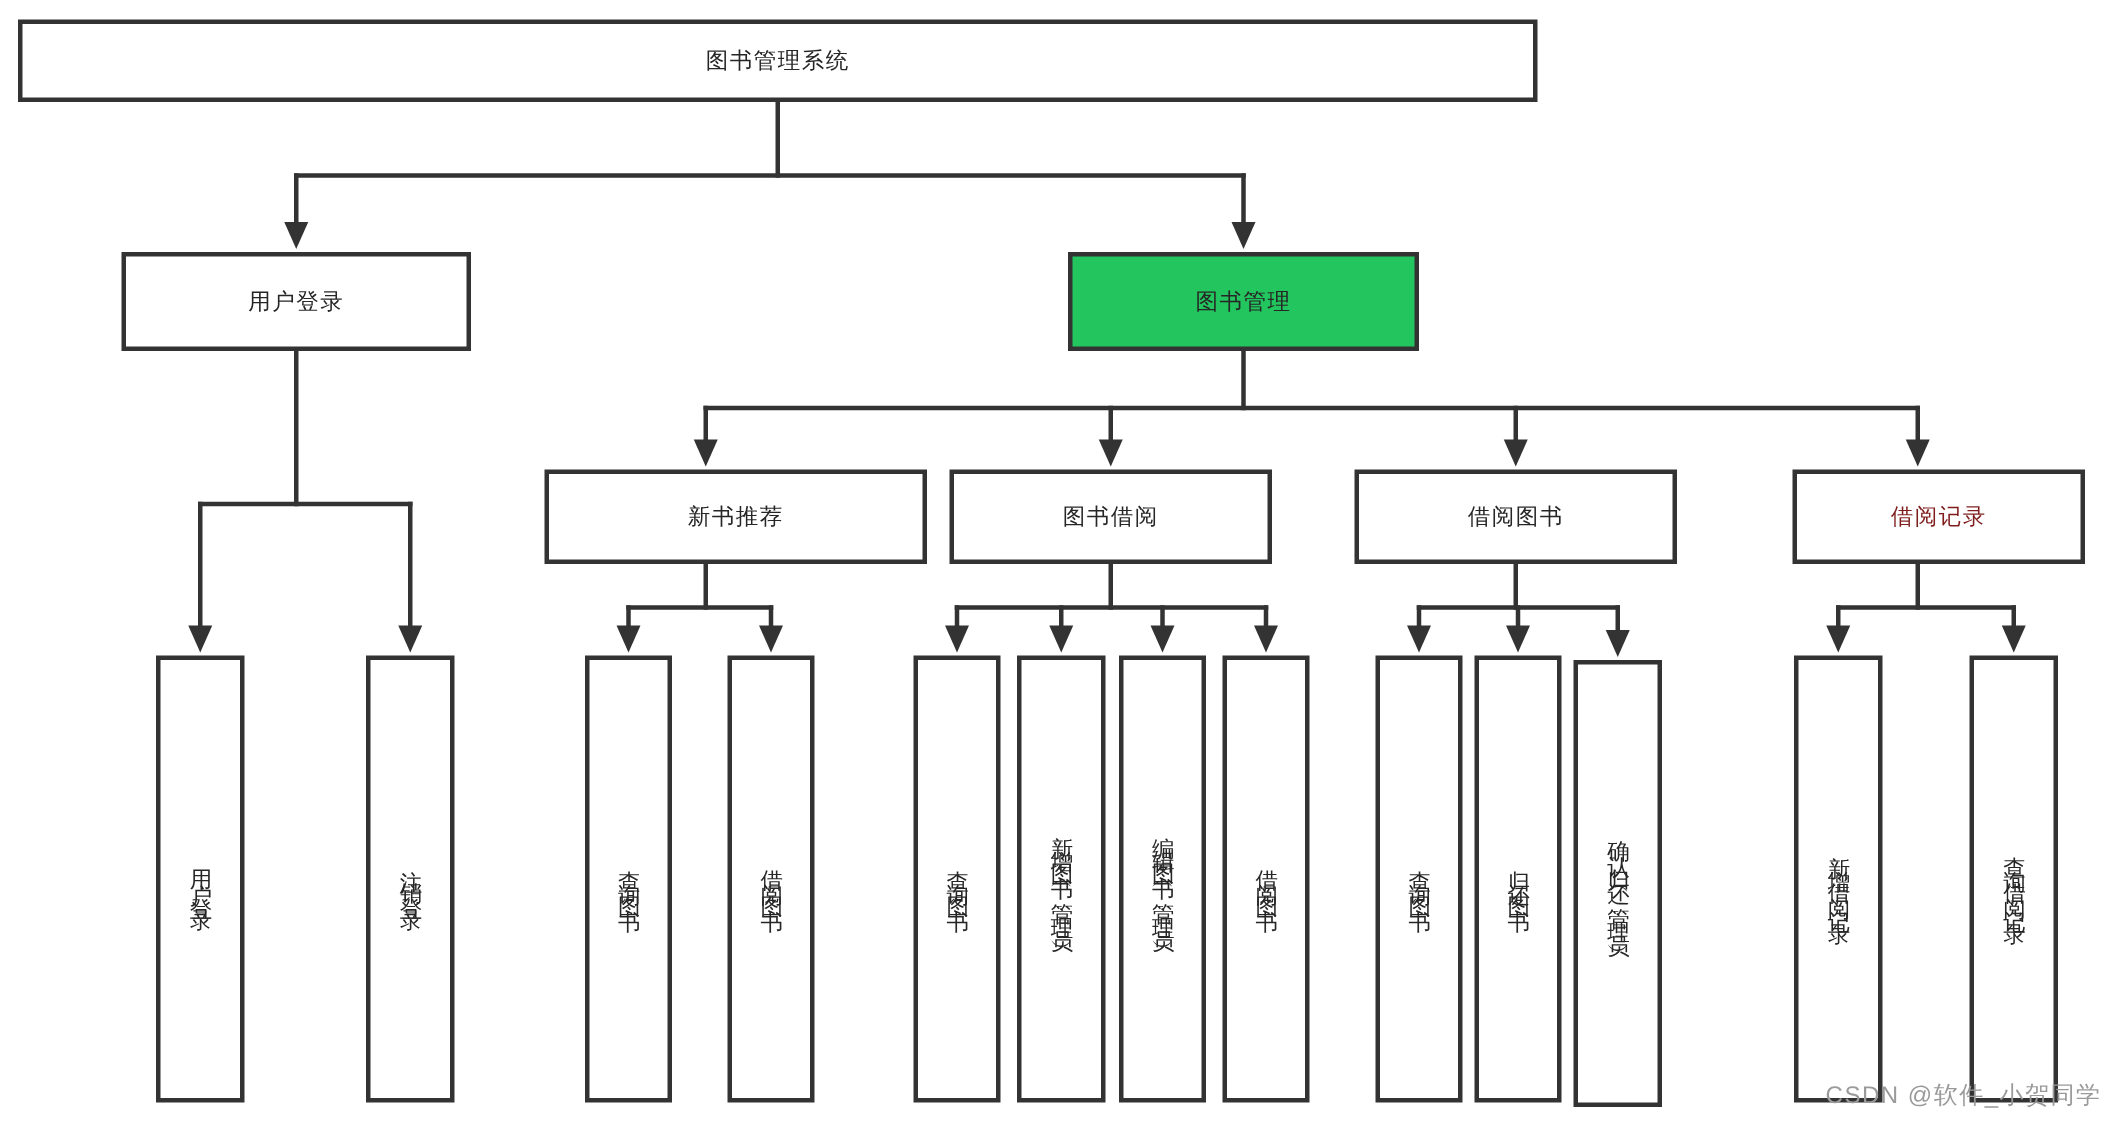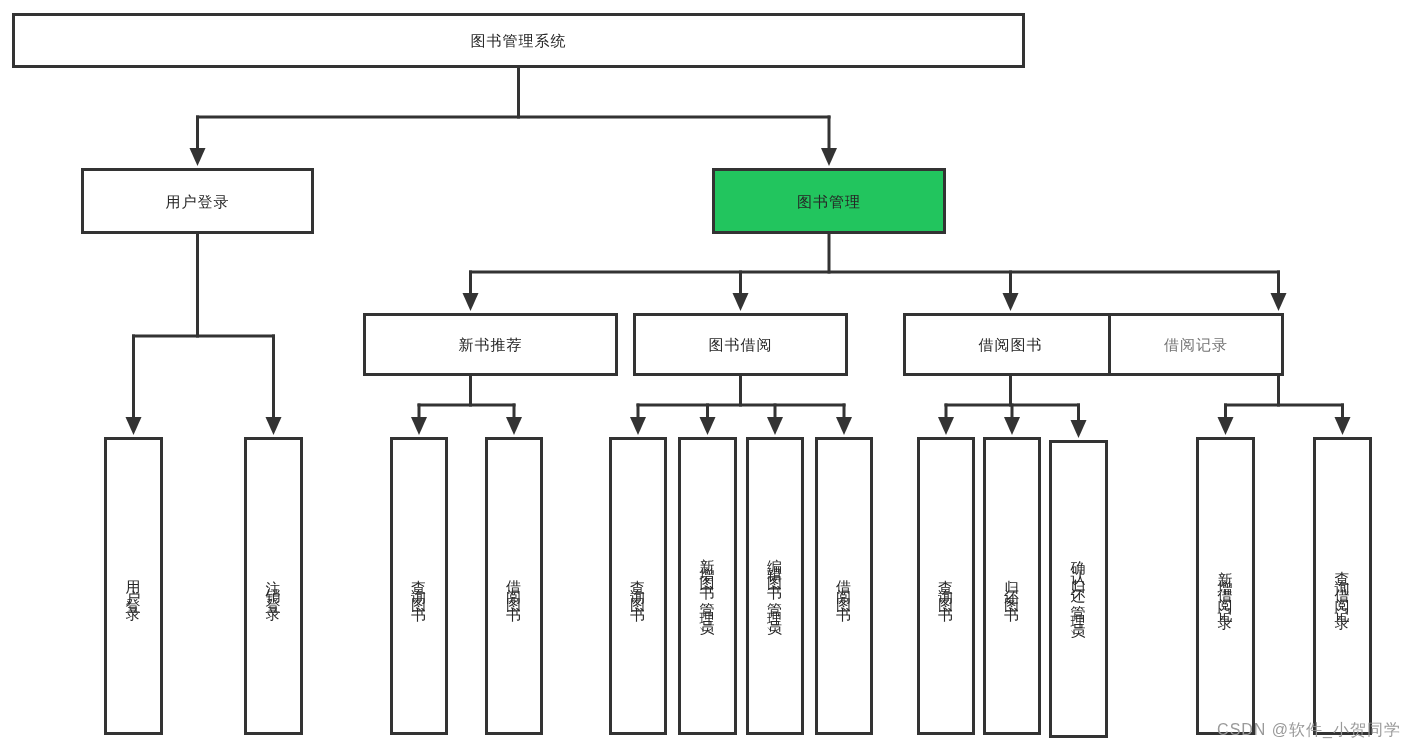--- a/index.html
+++ b/index.html
@@ -139,21 +139,21 @@
     </div>
     <div class="node horiz" style="left: 363px; top: 313px; width: 255px; height: 63px; border-color: rgb(51, 51, 51); background: rgb(255, 255, 255); color: rgb(38, 38, 38);">
       <span>新书推荐</span>
     </div>
     <div class="node horiz" style="left: 633px; top: 313px; width: 215px; height: 63px; border-color: rgb(51, 51, 51); background: rgb(255, 255, 255); color: rgb(38, 38, 38);">
       <span>图书借阅</span>
     </div>
     <div class="node horiz" style="left: 903px; top: 313px; width: 215px; height: 63px; border-color: rgb(51, 51, 51); background: rgb(255, 255, 255); color: rgb(38, 38, 38);">
       <span>借阅图书</span>
     </div>
-    <div class="node horiz" style="left: 1108px; top: 313px; width: 176px; height: 63px; border-color: rgb(51, 51, 51); background: rgb(255, 255, 255); color: #737373;">
+    <div class="node horiz" style="left: 1195px; top: 313px; width: 195px; height: 63px; border-color: rgb(51, 51, 51); background: rgb(255, 255, 255); color: #7f1d1d;">
       <span>借阅记录</span>
     </div>
     <div class="node vert" style="left: 390px; top: 437px; width: 58px; height: 298px; border-color: rgb(51, 51, 51); background: rgb(255, 255, 255); color: rgb(38, 38, 38);">
       <span>查询图书</span>
     </div>
     <div class="node vert" style="left: 485px; top: 437px; width: 58px; height: 298px; border-color: rgb(51, 51, 51); background: rgb(255, 255, 255); color: rgb(38, 38, 38);">
       <span>借阅图书</span>
     </div>
     <div class="node vert" style="left: 609px; top: 437px; width: 58px; height: 298px; border-color: rgb(51, 51, 51); background: rgb(255, 255, 255); color: rgb(38, 38, 38);">
       <span>查询图书</span>

